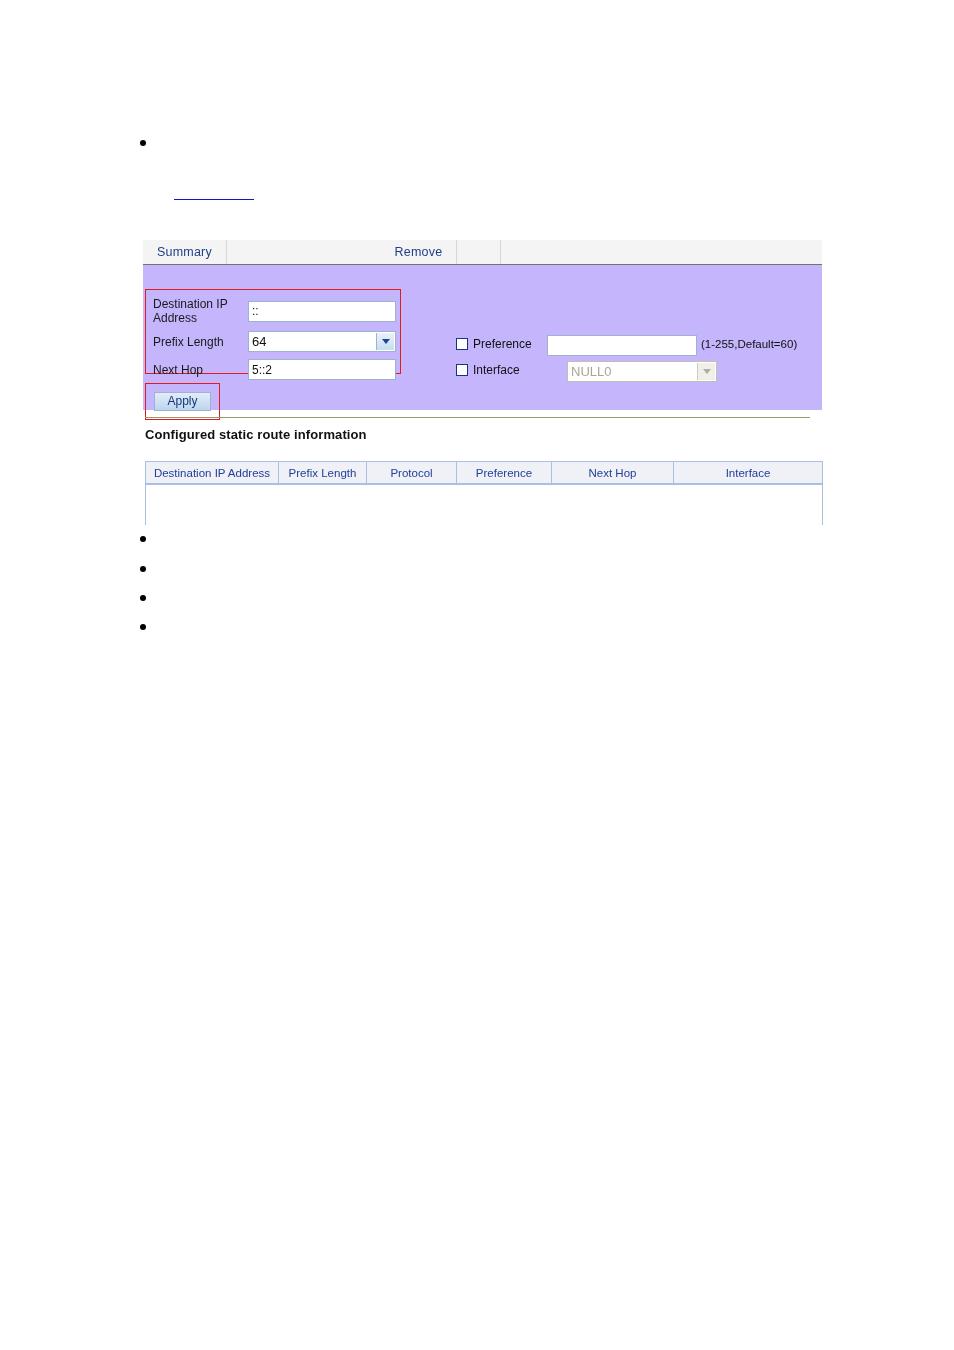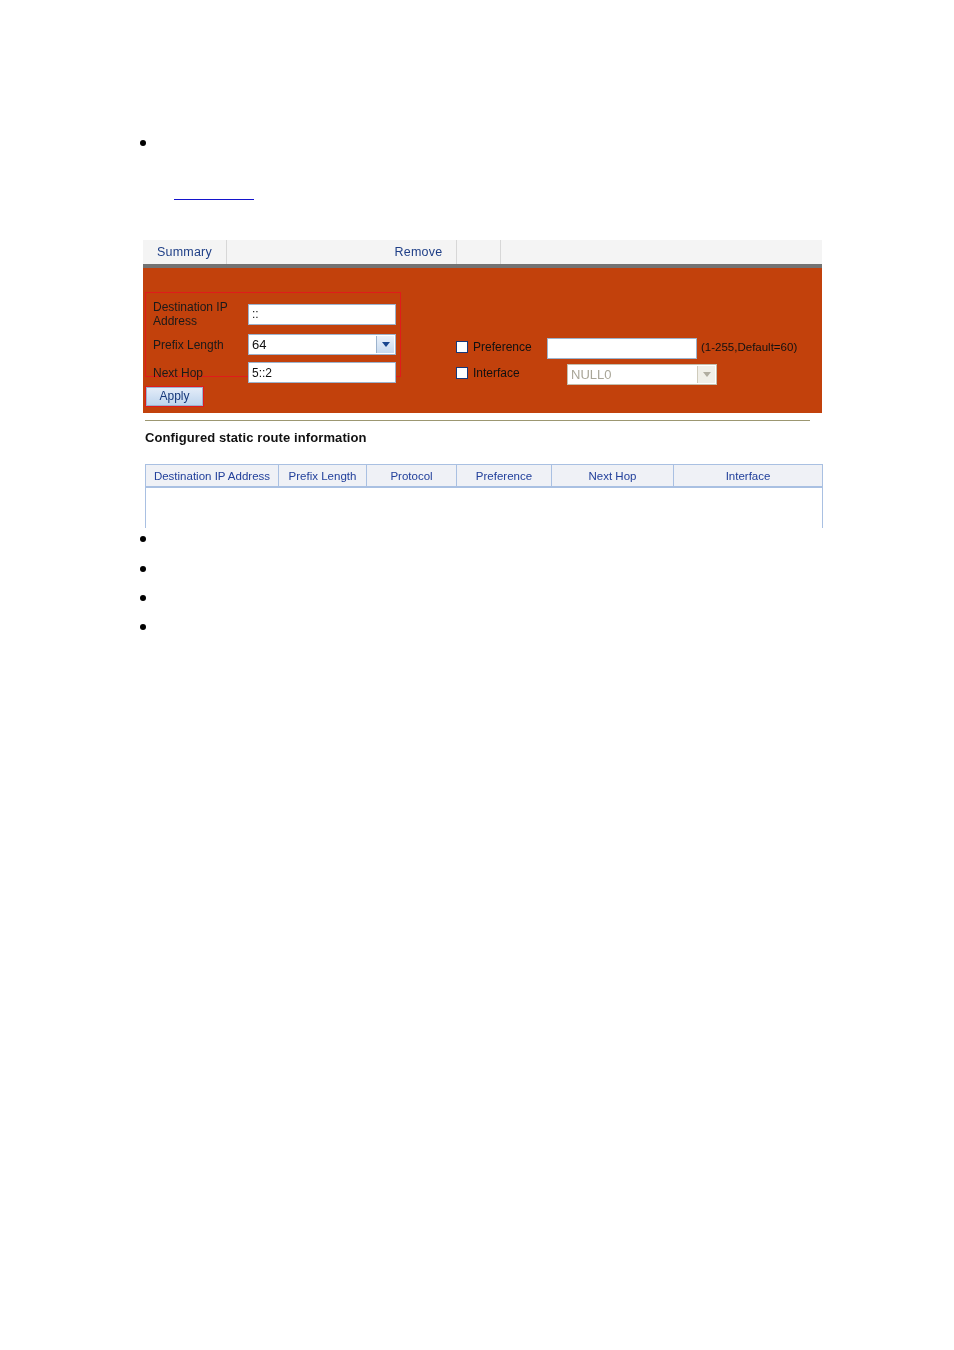--- a/index.html
+++ b/index.html
@@ -60,21 +60,21 @@
     left: 143px;
     top: 240px;
     width: 679px;
   }
 
   
   .tabbar {
     position: relative;
     height: 24px;
     background: #f4f4f4;
-    border-bottom: 4px solid #737373;
+    border-bottom: 1px solid #737373;
     display: flex;
     align-items: stretch;
     gap: 43px;
   }
   .tab {
     display: flex;
     align-items: center;
     justify-content: center;
     padding: 0 14px;
     font-size: 12.5px;
@@ -93,21 +93,21 @@
   .tab-filler {
     flex: 1 1 auto;
     background: #f4f4f4;
     border-left: 1px solid #d7d7d7;
   }
 
   
   .form-area {
     position: relative;
     height: 145px;
-    background: #c2410c;
+    background: #c4b5fd;
   }
 
   .redbox {
     position: absolute;
     left: 2px;
     top: 24px;
     width: 256px;
     height: 85px;
     border: 1.5px solid #e01b1b;
     box-sizing: border-box;
@@ -196,21 +196,21 @@
     flex: 0 0 auto;
   }
   .cblabel { font-size: 12px; color: #111111; }
   .hint { position: absolute; font-size: 11.5px; color: #111111; white-space: nowrap; text-align: right; }
 
   .applywrap {
     position: absolute;
     left: 2px;
     top: 118px;
     border: 1.5px solid #e01b1b;
-    padding: 0;
+    padding: 8px;
     box-sizing: border-box;
   }
   .applybtn {
     width: 57px;
     height: 19px;
     background: linear-gradient(#e3ecf8, #bed5ee);
     border: 1px solid #9cb3cd;
     font-family: "Liberation Sans", sans-serif;
     font-size: 12px;
     color: #16387a;

